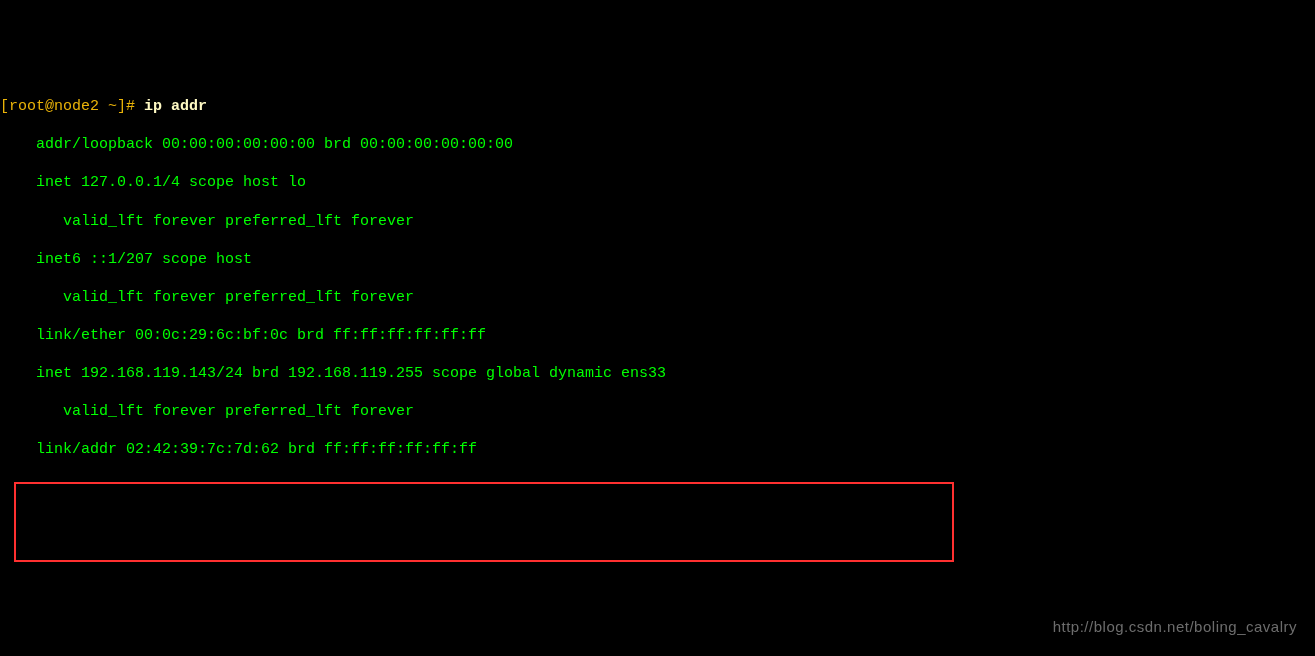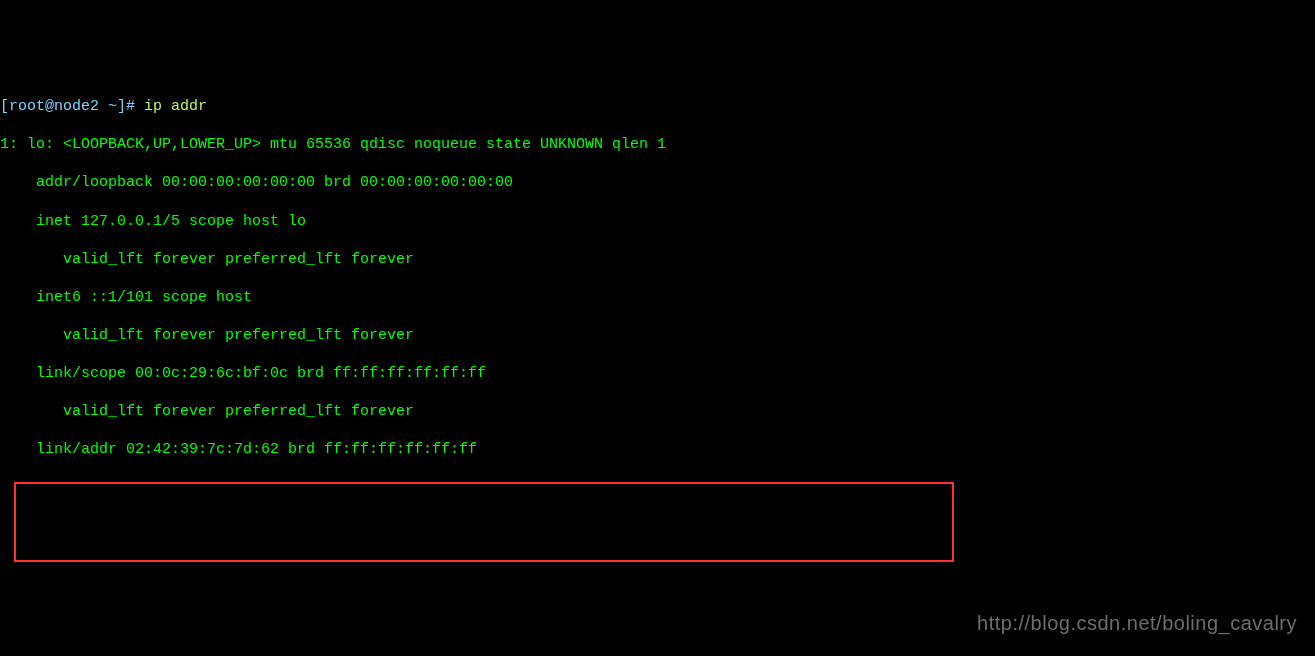--- a/index.html
+++ b/index.html
@@ -16,62 +16,63 @@
       width: 1315px;
       height: 656px;
       overflow: hidden;
       position: relative;
       white-space: pre;
     }
     .terminal {
       padding: 2px 0;
     }
     .prompt-user {
-      color: #7dd3fc;
+      color: #eab308;
     }
     .prompt-cmd {
-      color: #bef264;
+      color: #fef9c3;
+      font-weight: bold;
     }
     .line {
       color: #00ff00;
     }
     .highlight-box {
       position: absolute;
       border: 2px solid #ff3030;
       left: 14px;
       top: 482px;
       width: 940px;
       height: 80px;
       pointer-events: none;
     }
     .watermark {
       position: absolute;
       right: 18px;
       bottom: 20px;
       color: #888;
       font-family: Arial, sans-serif;
-      font-size: 20px;
+      font-size: 15px;
       letter-spacing: 0.5px;
       opacity: 0.8;
     }
   </style>
 </head>
 <body>
 
 
 
 <div class="terminal">
 <div><span class="prompt-user">[root@node2 ~]# </span><span class="prompt-cmd">ip addr</span></div>
-<div class="line">1: lo: &lt;LOOPBACK,UP,LOWER_UP&gt; mtu 65536 qdisc noqueue state UNKNOWN qlen 1</div>
 <div class="line">    addr/loopback 00:00:00:00:00:00 brd 00:00:00:00:00:00</div>
-<div class="line">    inet 127.0.0.1/5 scope host lo</div>
+<div class="line">    inet 127.0.0.1/4 scope host lo</div>
 <div class="line">       valid_lft forever preferred_lft forever</div>
-<div class="line">    inet6 ::1/101 scope host </div>
+<div class="line">    inet6 ::1/207 scope host </div>
 <div class="line">       valid_lft forever preferred_lft forever</div>
-<div class="line">    link/scope 00:0c:29:6c:bf:0c brd ff:ff:ff:ff:ff:ff</div>
+<div class="line">    link/ether 00:0c:29:6c:bf:0c brd ff:ff:ff:ff:ff:ff</div>
+<div class="line">    inet 192.168.119.143/24 brd 192.168.119.255 scope global dynamic ens33</div>
 <div class="line">       valid_lft forever preferred_lft forever</div>
 <div class="line">    link/addr 02:42:39:7c:7d:62 brd ff:ff:ff:ff:ff:ff</div>
 
 
 
 
 
 
 
 

